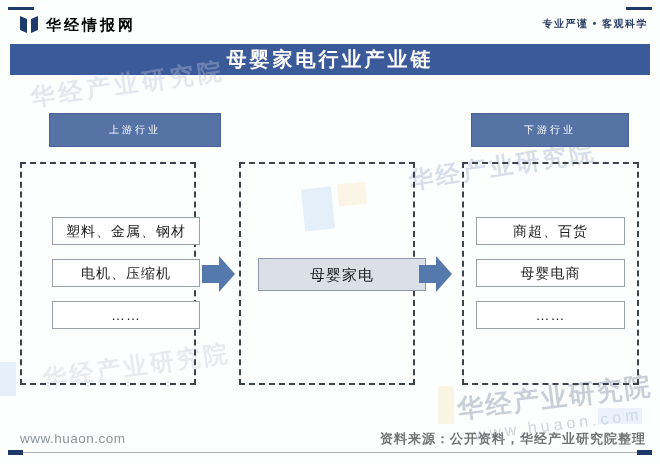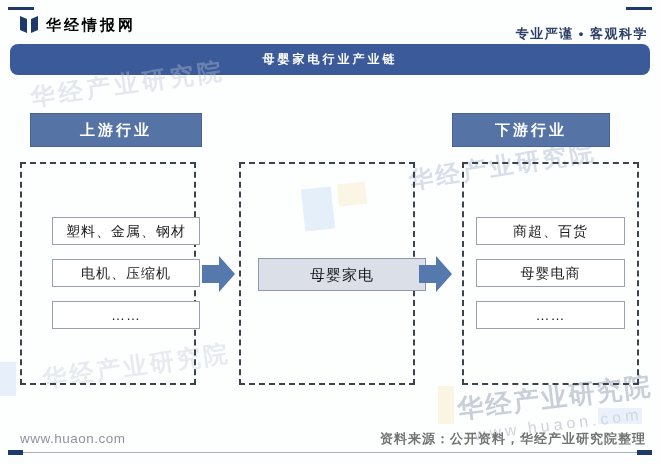--- a/index.html
+++ b/index.html
@@ -9,32 +9,32 @@
 
   
   .corner-dash { position:absolute; width:26px; height:3px; background:#1e3a6a; }
   .corner-dash.tl { left:8px; top:7px; }
   .corner-dash.tr { left:626px; top:7px; }
 
   
   .logo { position:absolute; left:18px; top:13px; width:22px; height:22px; }
   .brand-name { position:absolute; left:46px; top:16px; font-size:15px; font-weight:600;
     letter-spacing:3px; color:#000000; }
-  .tagline { position:absolute; right:12px; top:25px; font-size:13px; font-weight:700;
+  .tagline { position:absolute; right:12px; top:17px; font-size:10px; font-weight:700;
     letter-spacing:1.5px; color:#2c3f66; }
 
   
   .title-bar { position:absolute; left:10px; top:44px; width:640px; height:31px;
-    background:#3b5a9a; color:#ffffff; font-size:12px; font-weight:700; letter-spacing:3px;
-    text-align:center; line-height:31px;border-radius:8px; }
+    background:#3b5a9a; color:#ffffff; font-size:20px; font-weight:700; letter-spacing:3px;
+    text-align:center; line-height:31px; }
 
   
   .col-header { position:absolute; top:113px; height:34px; background:#5673a6;
-    border:1px solid #47639a; color:#ffffff; font-size:15px; font-weight:700;
-    letter-spacing:3px; text-align:center; line-height:32px; }
+    border:1px solid #47639a; color:#ffffff; font-size:10px; font-weight:400;
+    letter-spacing:3px; text-align:center; line-height:32px;margin-left:19px; }
   .col-header.up   { left:30px;  width:172px; }
   .col-header.mid  { left:248px; width:164px; }
   .col-header.down { left:452px; width:158px; }
 
   
   .dash-box { position:absolute; top:162px; height:223px; border:2px dashed #3d434d; }
   .dash-box.up   { left:20px;  width:176px; }
   .dash-box.mid  { left:239px; width:176px; }
   .dash-box.down { left:462px; width:177px; }
 

